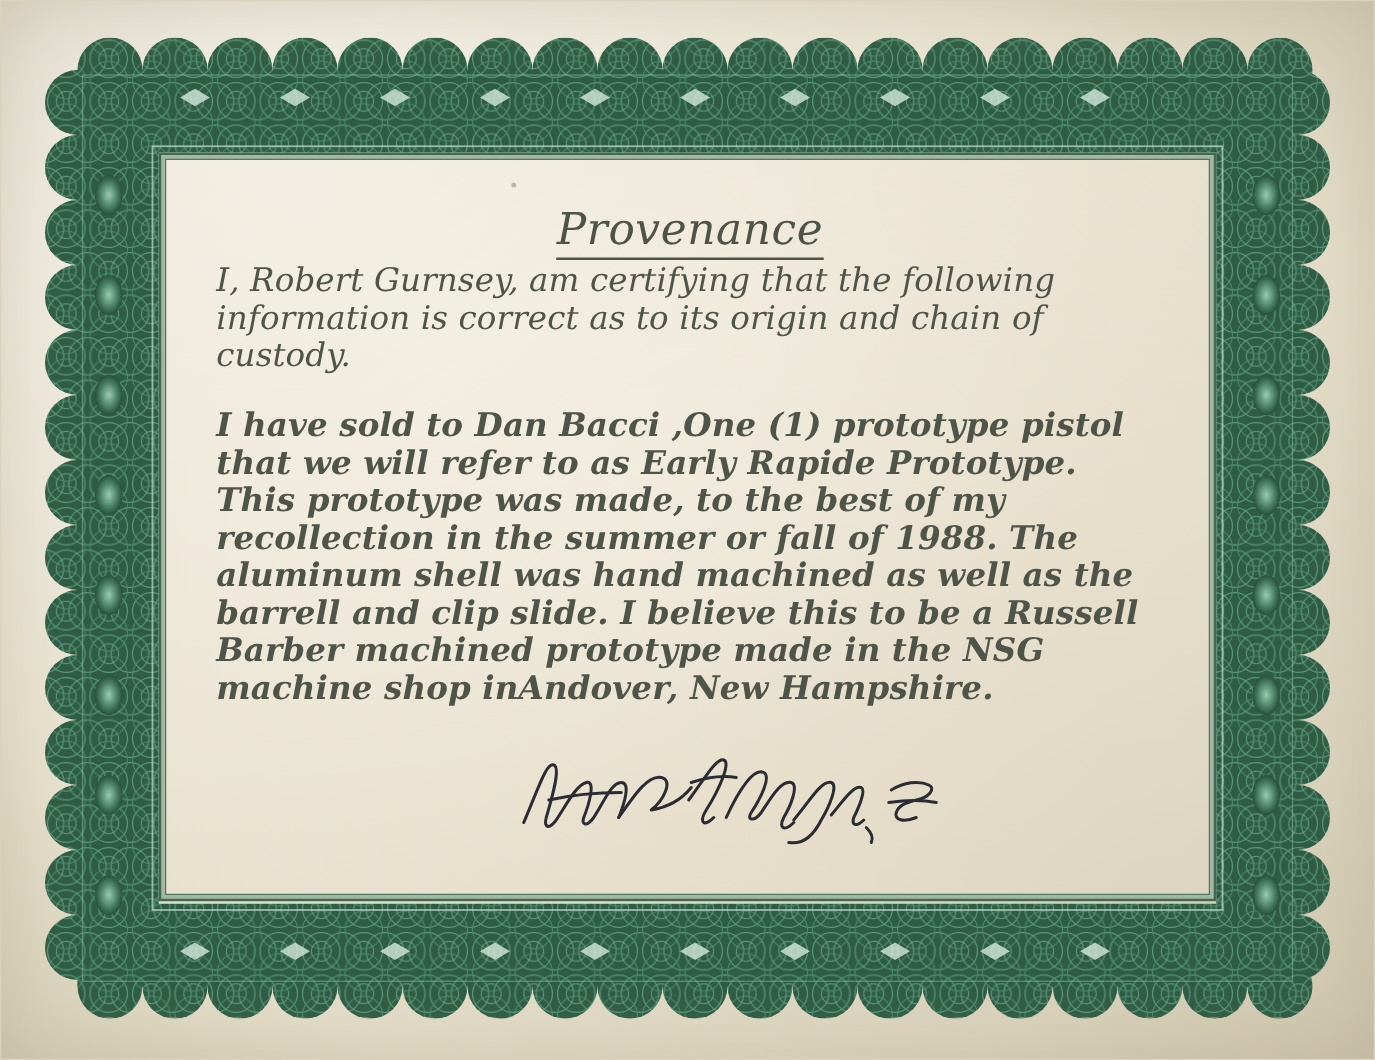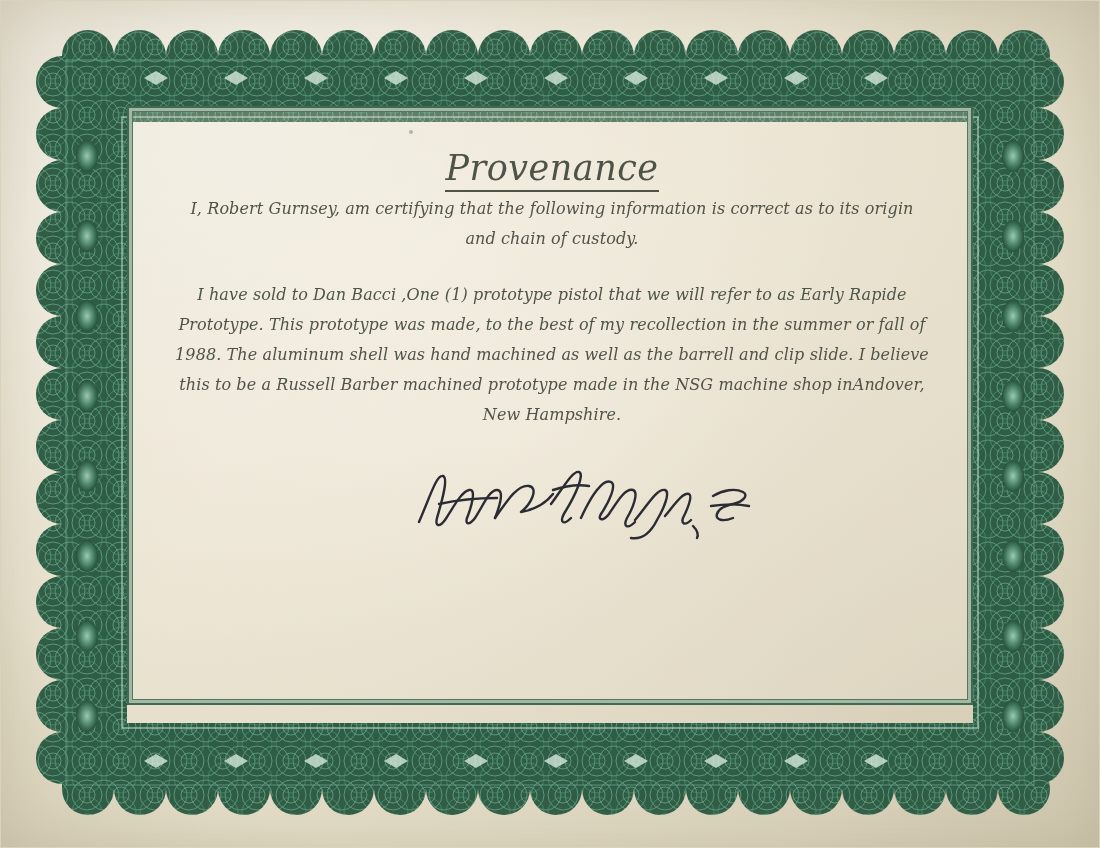--- a/index.html
+++ b/index.html
@@ -44,21 +44,21 @@
   #border-frame svg {
     display: block;
     width: 100%;
     height: 100%;
   }
 
   
   #content-panel {
     position: absolute;
     left: 127px;
-    top: 106px;
+    top: 122px;
     width: 846px;
     height: 599px;
     background: rgba(239,233,216,0.25);
     border: 2px solid #3f6b53;
     box-shadow: inset 0 0 0 3px rgba(239,233,216,0.55), inset 0 0 0 4px #4d7a60;
     box-sizing: border-box;
   }
 
   #content-inner {
     position: absolute;
@@ -80,28 +80,28 @@
     display: block;
   }
   #doc-title .title-text {
     border-bottom: 2px solid #4e5348;
     padding-bottom: 2px;
   }
 
   .body-para {
     font-family: "DejaVu Serif", serif;
     font-style: italic;
-    font-size: 16px;
+    font-size: 26px;
     line-height: 30px;
     color: #4f5449;
     margin: 0 0 26px 0;
     letter-spacing: 0.1px;
-    text-align: center;
-  }
-  .body-para.tight { margin-bottom: 36px; }
+    text-align: left;
+  }
+  .body-para.tight { margin-bottom: 36px; font-weight: bold; }
 
   
   #signature-block {
     position: relative;
     height: 90px;
     margin-top: 6px;
   }
   #signature-mark {
     position: absolute;
     left: 240px;

